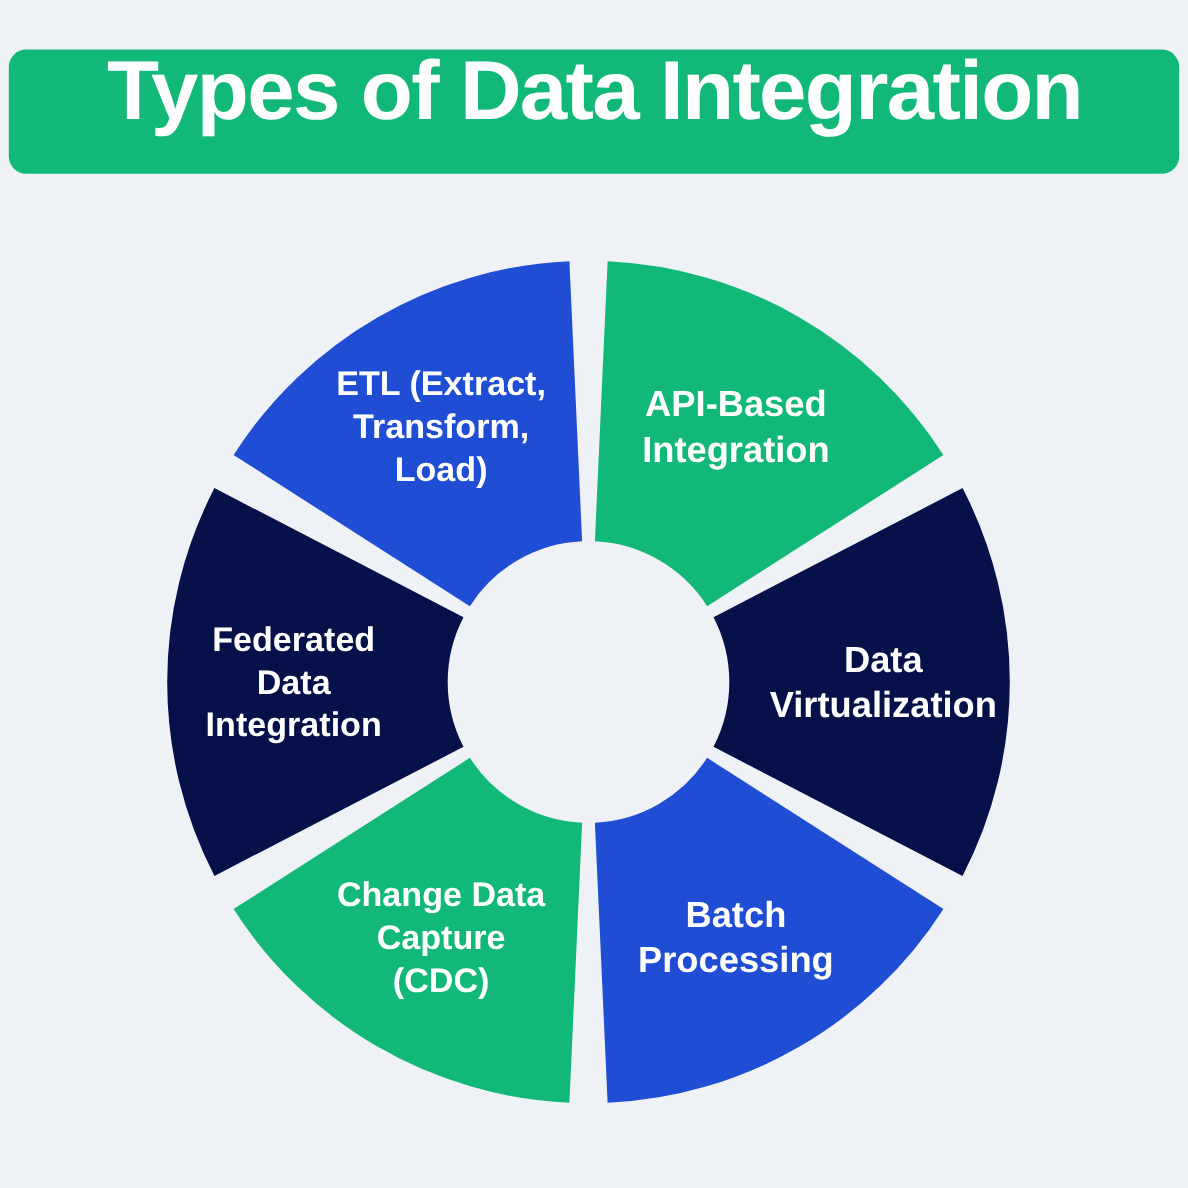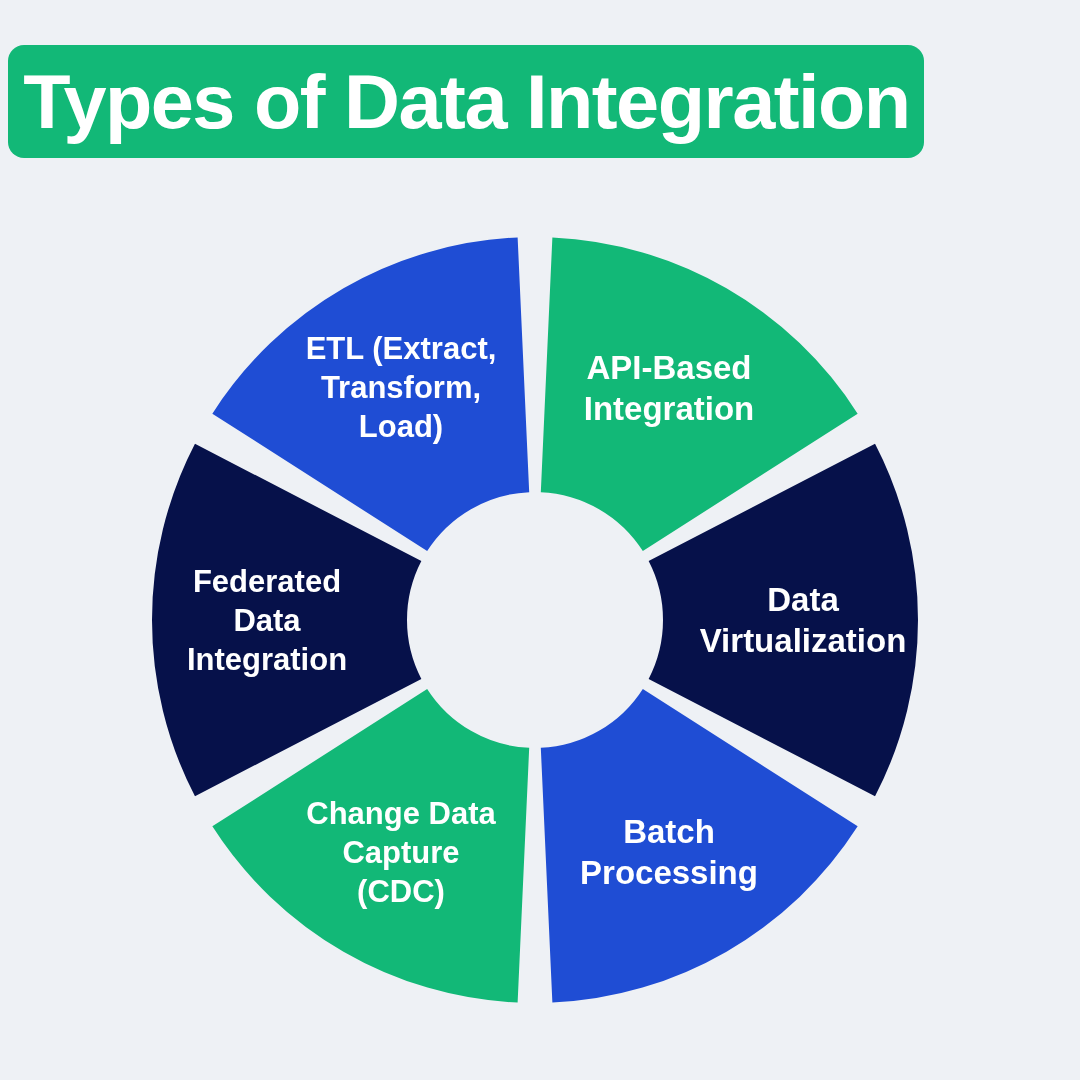--- a/index.html
+++ b/index.html
@@ -22,26 +22,25 @@
     width: 1080px;
     height: 1080px;
     background: #eef1f5;
   }
 
   
   .title-banner {
     position: absolute;
     left: 8px;
     top: 45px;
-    width: 916px;
+    width: 1064px;
     height: 113px;
     background: #12b877;
     border-radius: 16px;
     display: flex;
-    align-items: center;
     justify-content: center;
   }
 
   .title-text {
     color: #ffffff;
     font-family: "Liberation Sans", sans-serif;
     font-size: 76px;
     font-weight: bold;
     letter-spacing: -1.5px;
     line-height: 1;

